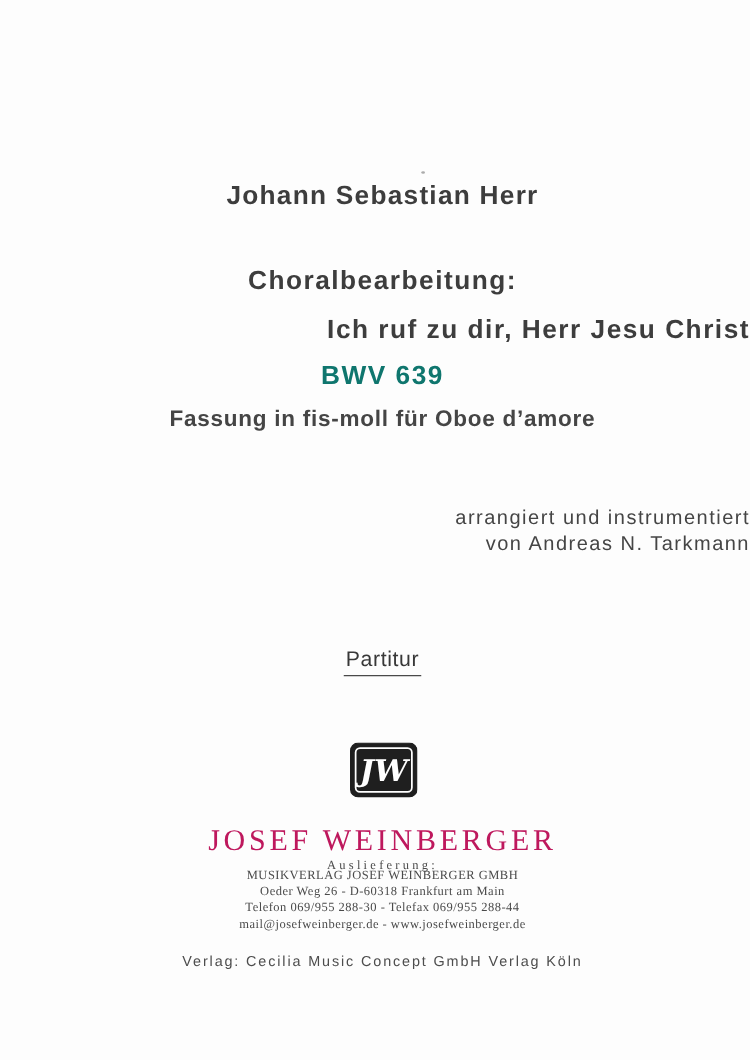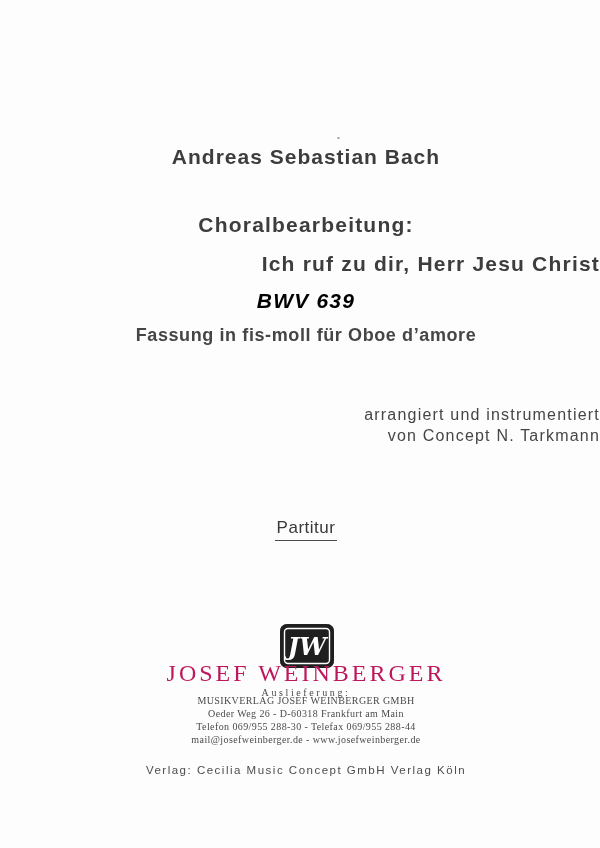--- a/index.html
+++ b/index.html
@@ -12,38 +12,38 @@
     font-family: "Liberation Sans", sans-serif;
     color: #3a3a3a;
   }
   .line { position: absolute; left: 12px; right: 0; text-align: center; white-space: nowrap; }
 
   .composer {
     top: 145px; font-size: 21px; font-weight: bold; letter-spacing: 1px; color: #3d3d3d;
   }
   .work-heading  { top: 213px; font-size: 21px; font-weight: bold; letter-spacing: 1.2px; color: #3d3d3d; }
   .work-title    { top: 252px; font-size: 21px; font-weight: bold; letter-spacing: 1.2px; color: #3d3d3d; text-align: right; }
-  .work-catalog  { top: 289px; font-size: 21px; font-weight: bold; letter-spacing: 1.2px; color: #000000; font-style: italic; }
+  .work-catalog  { top: 289px; font-size: 21px; font-weight: bold; letter-spacing: 1.2px; color: #0f766e; }
   .work-version  { top: 325px; font-size: 18px; font-weight: bold; letter-spacing: 0.6px; color: #454545; }
 
   .arranger {
     top: 404px; font-size: 16px; line-height: 21px; letter-spacing: 1.2px; color: #454545;
     white-space: normal;
     text-align: right;
   }
 
   .edition { top: 518px; font-size: 17px; letter-spacing: 0.5px; color: #383838; }
   .edition .u {
     display: inline-block;
     border-bottom: 1.5px solid #4a4a4a;
     padding: 0 2px 2px 2px;
   }
 
   .logo-wrap {
-    position: absolute; top: 624px; left: calc(50% + 7px);
+    position: absolute; top: 594px; left: calc(50% + 7px);
     transform: translateX(-50%);
     width: 54px; height: 44px;
   }
 
   .serif { font-family: "Liberation Serif", serif; }
 
   .dist-label { top: 652px; font-size: 10px; letter-spacing: 2.6px; color: #4a4a4a; margin-top: 35px; }
   .dist-name  { top: 660px; font-size: 24px; letter-spacing: 3px; color: #be185d; }
   .dist-block {
     top: 694px; font-size: 10px; line-height: 13px; letter-spacing: 0.4px; color: #4a4a4a;
@@ -57,33 +57,33 @@
     width: 3px; height: 2px; background: #ababab; border-radius: 50%;
   }
 </style>
 </head>
 <body>
 
 <div id="page">
 
   <div class="speck"></div>
 
-  <div class="line composer">Andreas Sebastian Bach</div>
+  <div class="line composer">Johann Sebastian Herr</div>
 
   <div class="line work-heading">Choralbearbeitung:</div>
 
   <div class="line work-title">Ich ruf zu dir, Herr Jesu Christ</div>
 
   <div class="line work-catalog">BWV 639</div>
 
   <div class="line work-version">Fassung in fis-moll für Oboe d’amore</div>
 
   <div class="line arranger">
     <div>arrangiert und instrumentiert</div>
-    <div>von Concept N. Tarkmann</div>
+    <div>von Andreas N. Tarkmann</div>
   </div>
 
   <div class="line edition">
     <span class="u">Partitur</span>
   </div>
 
   <div class="logo-wrap">
     <svg width="54" height="44" viewBox="0 0 54 44">
       <rect x="0.5" y="0.5" width="53" height="43" rx="6" fill="#1f1f1f" stroke="#1f1f1f"></rect>
       <rect x="4.5" y="4.5" width="45" height="35" rx="3.5" fill="none" stroke="#ffffff" stroke-width="1.4"></rect>

